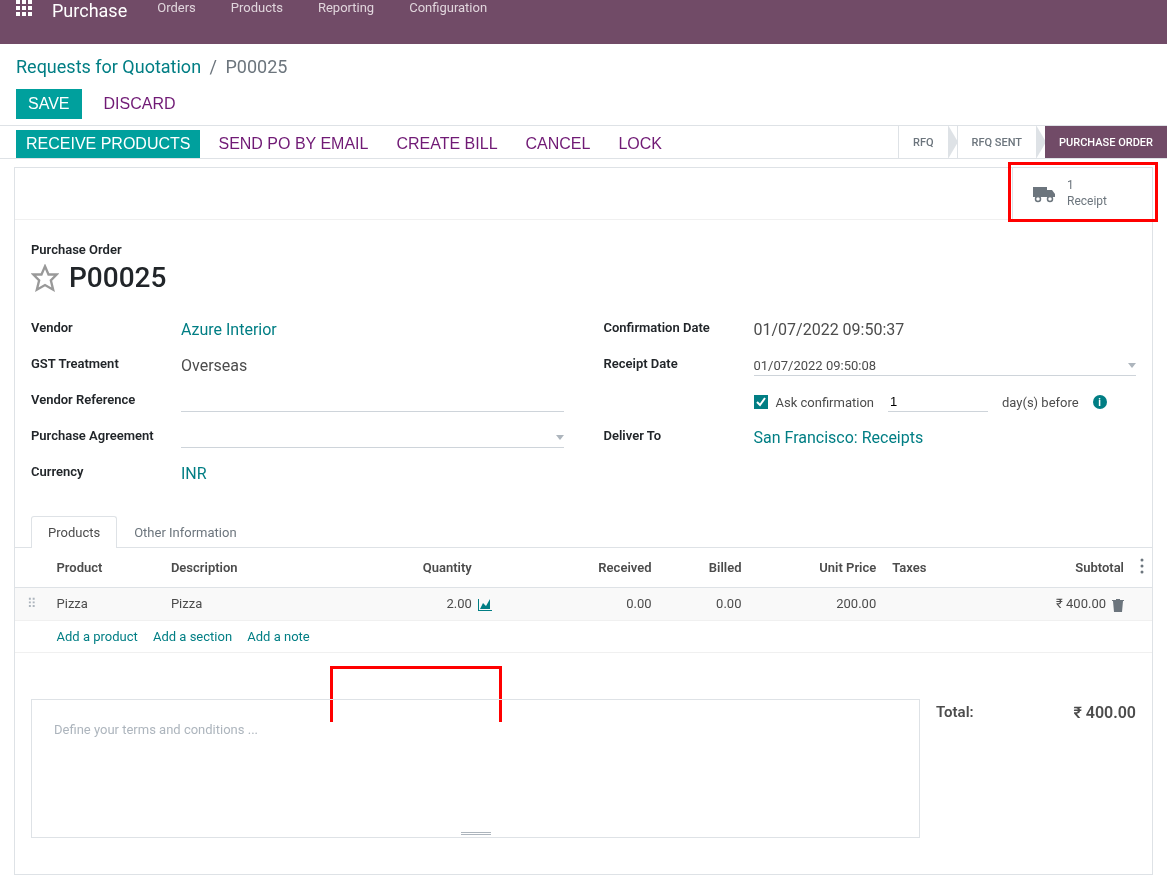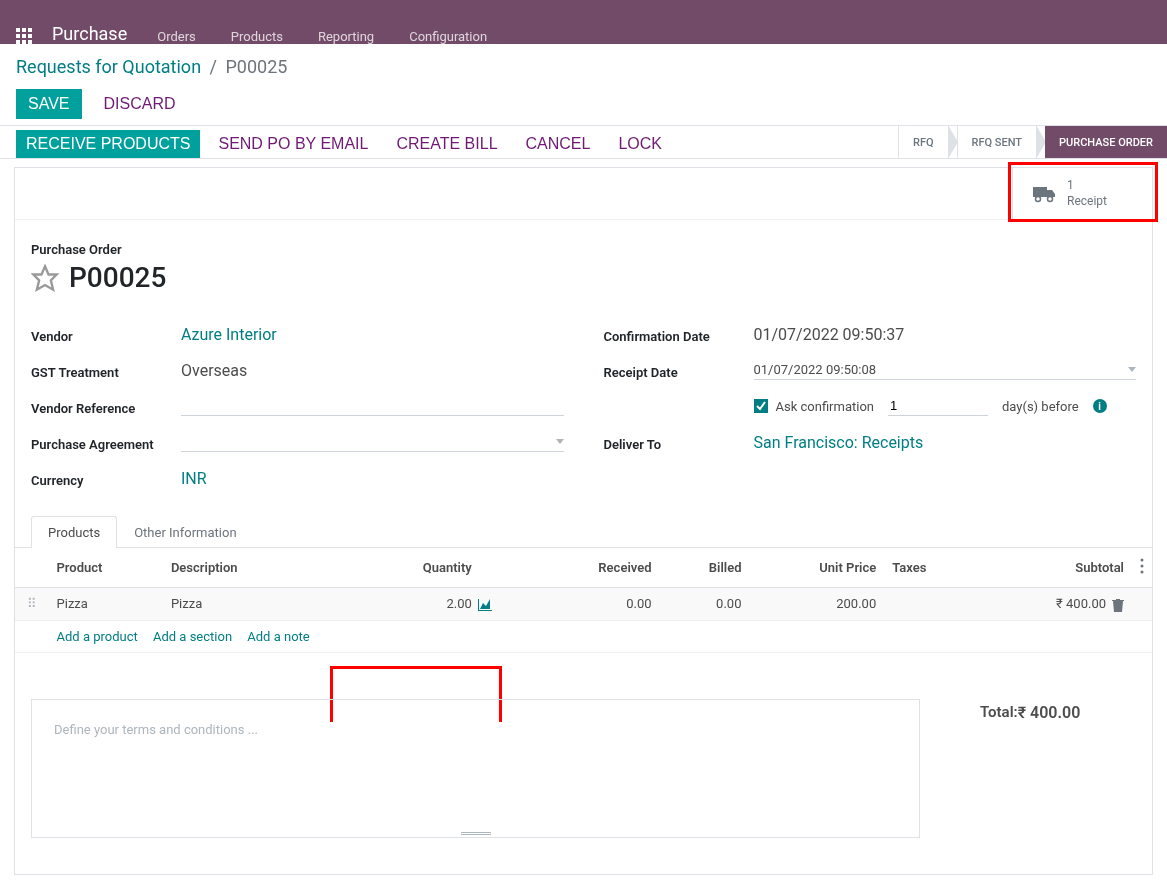--- a/index.html
+++ b/index.html
@@ -1,19 +1,19 @@
 <!DOCTYPE html>
 <html><head>
 <meta charset="utf-8">
 <style>
 * { margin: 0; padding: 0; box-sizing: border-box; }
 body { font-family: -apple-system, BlinkMacSystemFont, "Segoe UI", Roboto, "Helvetica Neue", Arial, sans-serif; font-size: 13px; color: #4c4c4c; background: #fff; }
 
 
-.navbar { background: #714b67; height: 44px; display: flex; align-items: flex-end; padding: 0 16px; color: #fff; }
+.navbar { background: #714b67; height: 44px; display: flex; align-items: flex-start; padding: 0 16px; color: #fff; }
 .navbar .apps-icon { width: 16px; height: 16px; margin-right: 20px; fill: #fff; cursor: pointer; }
 .navbar .brand { font-size: 18px; font-weight: 400; margin-right: 30px; color: #fff; }
 .navbar .nav-item { font-size: 13px; color: #e0d5dc; margin-right: 35px; cursor: pointer; }
 
 
 .header-block { padding: 12px 16px 6px; }
 .breadcrumb { font-size: 18px; margin-bottom: 12px; }
 .breadcrumb .link { color: #017e84; cursor: pointer; }
 .breadcrumb .sep { color: #6c757d; margin: 0 4px; }
 .breadcrumb .current { color: #6c757d; }
@@ -49,21 +49,21 @@
 .highlight-qty { top: 498px; left: 315px; width: 172px; height: 110px; }
 
 .title-section { padding: 22px 16px 10px; }
 .title-label { font-size: 13px; font-weight: 600; color: #212529; margin-bottom: 4px; }
 .title-row { display: flex; align-items: center; }
 .star-icon { width: 28px; height: 28px; stroke: #999; fill: none; stroke-width: 2; margin-right: 10px; cursor: pointer; }
 .order-name { font-size: 28px; font-weight: 500; color: #212529; }
 
 .form-fields { display: flex; padding: 16px; gap: 40px; }
 .form-col { flex: 1; }
-.field-row { display: flex; align-items: flex-end; margin-bottom: 12px; min-height: 24px; }
+.field-row { display: flex; align-items: flex-start; margin-bottom: 12px; min-height: 24px; }
 .field-label { width: 150px; font-weight: 600; color: #212529; font-size: 13px; flex-shrink: 0; }
 .field-value { flex: 1; font-size: 16px; }
 .field-value.link-val { color: #017e84; cursor: pointer; }
 .field-input-line { border-bottom: 1px solid #ced4da; flex: 1; padding: 2px 0; min-height: 20px; display: flex; align-items: center; justify-content: space-between; }
 .caret-down { width: 0; height: 0; border-left: 4px solid transparent; border-right: 4px solid transparent; border-top: 5px solid #adb5bd; }
 .checkbox-row { display: flex; align-items: center; gap: 8px; }
 .checkbox { width: 14px; height: 14px; background: #017e84; display: inline-flex; align-items: center; justify-content: center; }
 .checkbox svg { width: 10px; height: 10px; fill: #fff; }
 .days-input { border: none; border-bottom: 1px solid #ced4da; width: 100px; padding: 2px; font-size: 13px; margin: 0 6px; }
 .info-icon { width: 14px; height: 14px; background: #017e84; border-radius: 50%; color: #fff; display: inline-flex; align-items: center; justify-content: center; font-size: 10px; font-weight: bold; margin-left: 6px; }
@@ -86,21 +86,21 @@
 .add-links a { color: #017e84; margin-right: 12px; cursor: pointer; text-decoration: none; }
 
 
 .bottom-row { display: flex; padding: 16px; gap: 16px; margin-top: 30px; align-items: flex-start; }
 .terms-box { flex: 1; border: 1px solid #dee2e6; min-height: 110px; padding: 22px; position: relative; }
 .terms-box textarea { border: none; width: 100%; height: 90px; resize: none; font-family: inherit; font-size: 13px; outline: none; }
 .terms-box textarea::placeholder { color: #adb5bd; }
 .resize-handle { position: absolute; bottom: 2px; left: 50%; transform: translateX(-50%); width: 30px; height: 4px; }
 .resize-handle::before, .resize-handle::after { content: ""; display: block; height: 1px; background: #adb5bd; margin: 1px 0; }
 .totals { min-width: 200px; text-align: right; padding-top: 4px; }
-.total-row { display: flex; justify-content: flex-start; font-weight: 600; font-size: 15px; margin-left: 44px; }
+.total-row { display: flex; justify-content: space-between; font-weight: 600; font-size: 15px; }
 .total-row .amount { font-size: 16px; }
 
 </style>
 </head>
 <body>
 
 <div class="navbar">
   <svg class="apps-icon" viewBox="0 0 16 16">
       <rect width="4" height="4"></rect>
       <rect x="6" width="4" height="4"></rect>

